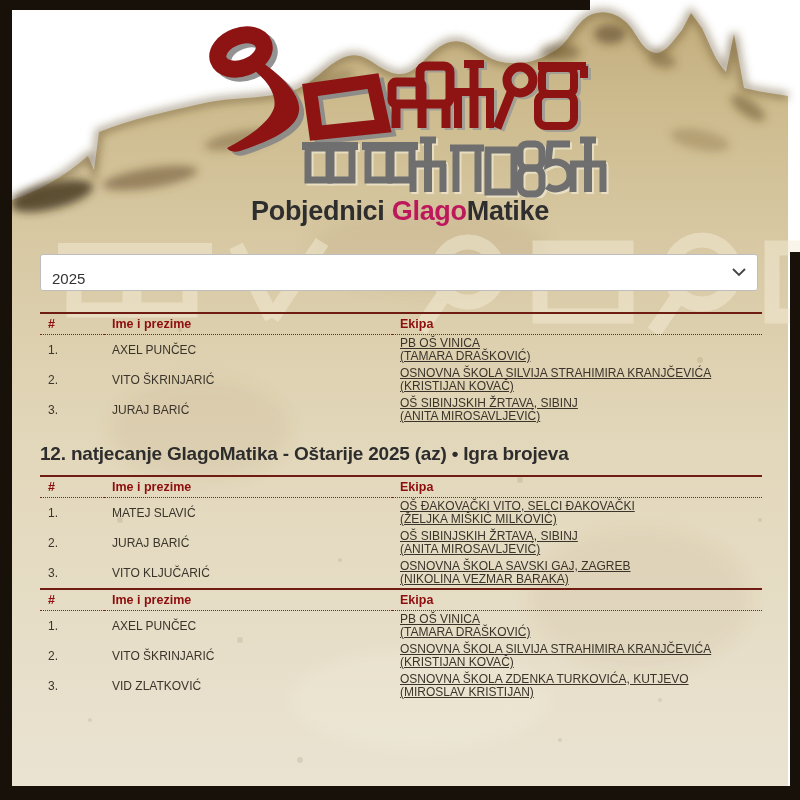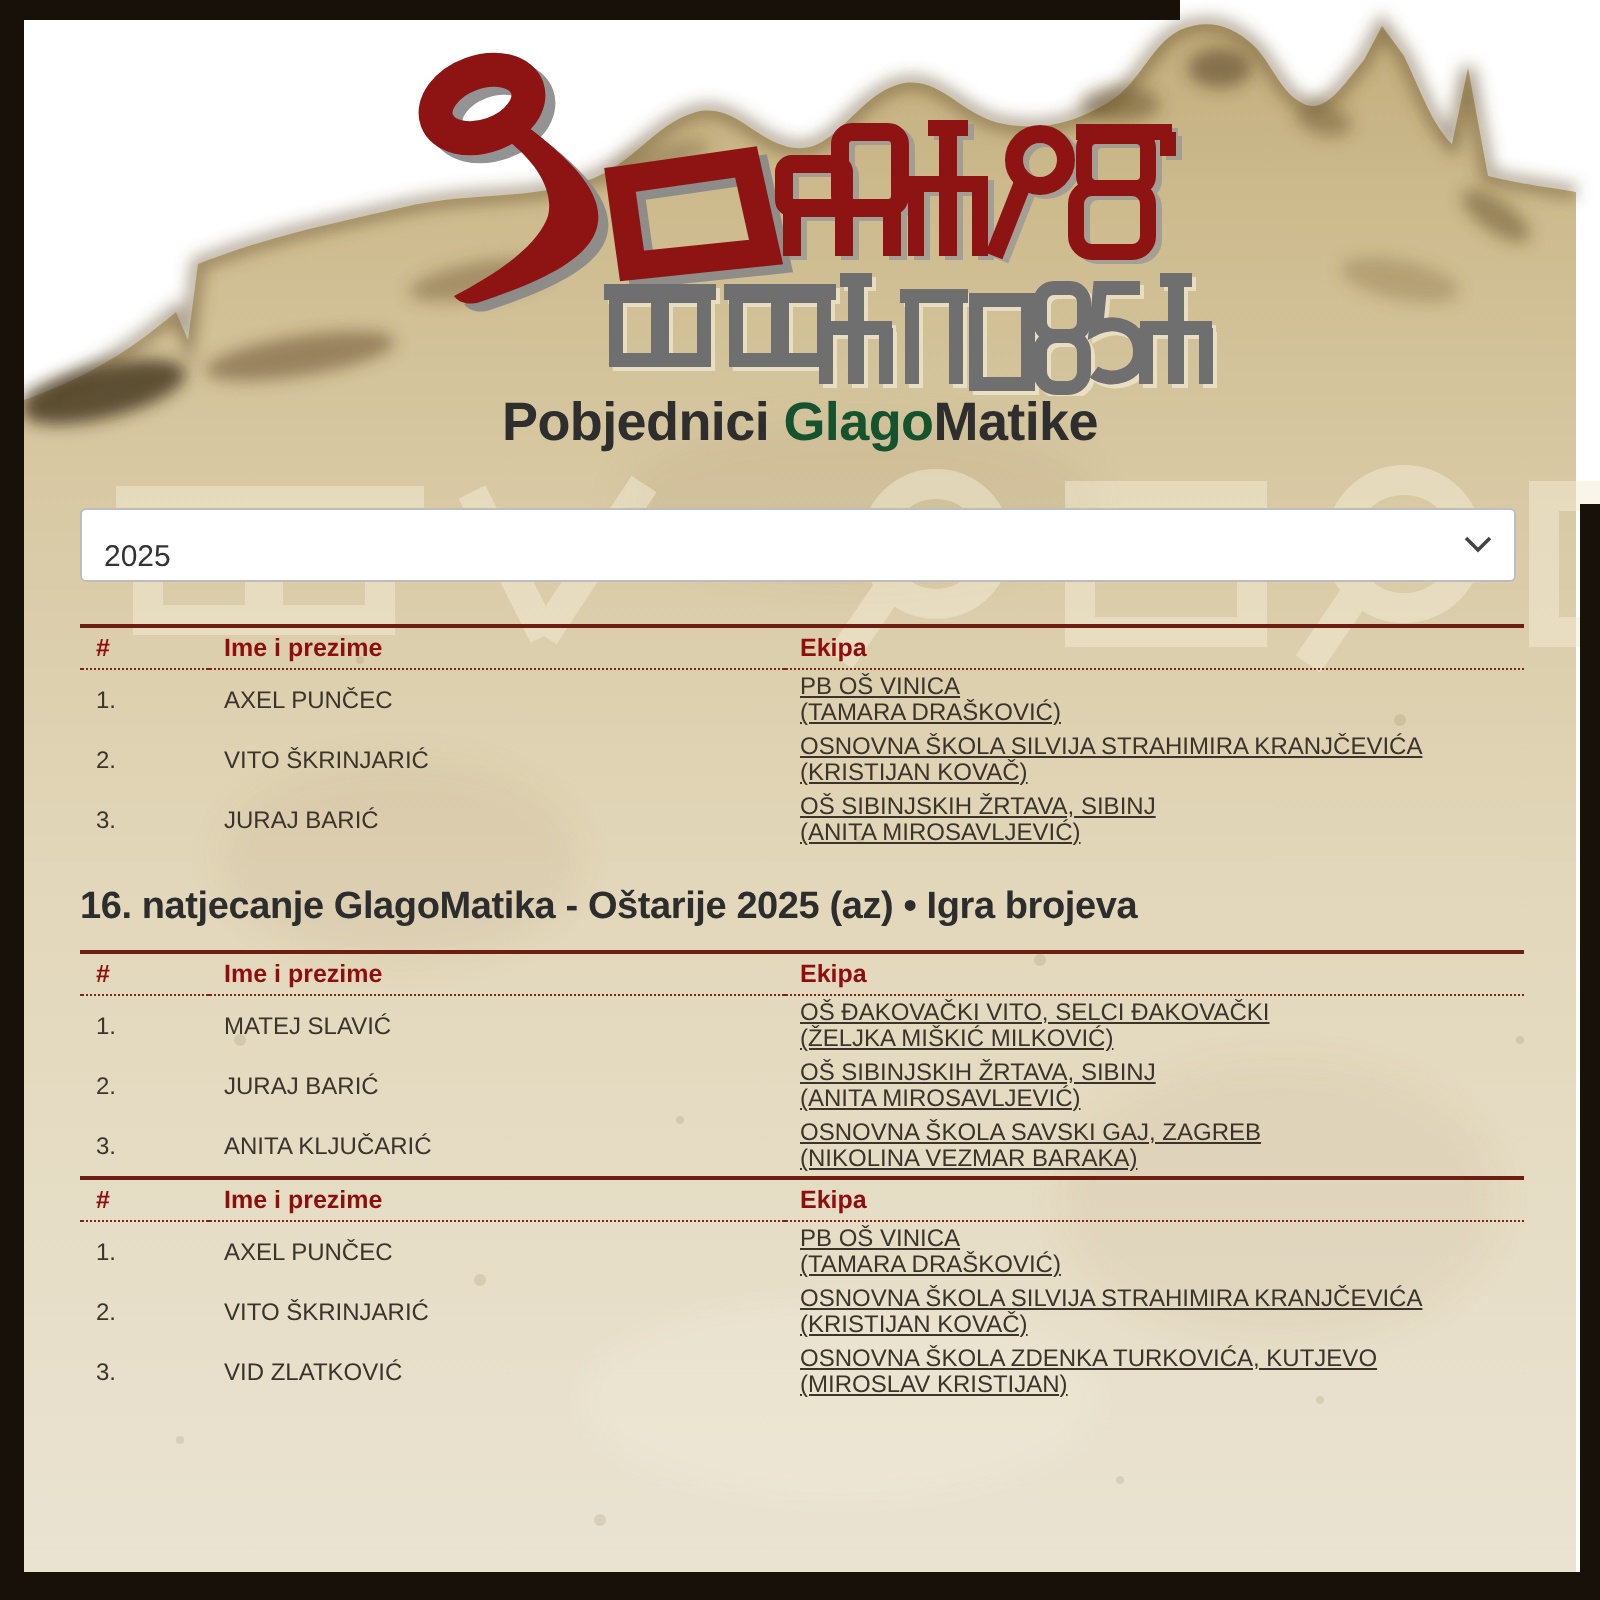--- a/index.html
+++ b/index.html
@@ -9,21 +9,21 @@
   .bg{position:absolute;left:0;top:0;z-index:0;}
   .content{position:absolute;left:0;top:0;width:800px;height:800px;z-index:2;}
 
   .logo-wrap{position:absolute;left:198px;top:26px;width:412px;height:172px;}
   .logo-red{filter:drop-shadow(5px 4px 0 rgba(135,135,135,0.9));}
   .logo-red-small{filter:drop-shadow(3px 2px 0 rgba(150,150,150,0.75));}
   .logo-gray{filter:drop-shadow(2px 2px 0 rgba(250,245,230,0.55));}
 
   .site-title{position:absolute;left:0;top:196px;width:800px;margin:0;
       text-align:center;font-size:27px;font-weight:bold;color:#2e2e2e;letter-spacing:-0.3px;}
-  .site-title .accent{color:#14532d;text-align:center;}
+  .site-title .accent{color:#be185d;text-align:center;}
 
   .select-wrap{position:absolute;left:40px;top:254px;width:718px;height:37px;}
   .select-wrap select{
       -webkit-appearance:none;appearance:none;
       width:100%;height:37px;background:#ffffff;border:1px solid #bdbdbd;border-radius:3px;
       font-family:"Liberation Sans","DejaVu Sans",sans-serif;
       font-size:15px;color:#333;padding:12px 34px 0 11px;outline:none;}
   .select-wrap .chev{position:absolute;right:12px;top:14px;pointer-events:none;line-height:0;}
 
   .main{position:absolute;left:40px;top:312px;width:722px;}
@@ -255,21 +255,21 @@
               <td class="ekipa">
                 <div>OŠ SIBINJSKIH ŽRTAVA, SIBINJ</div>
                 <div>(ANITA MIROSAVLJEVIĆ)</div>
               </td>
             </tr>
           </tbody>
         </table>
       </section>
 
       <section class="results">
-        <h2>16. natjecanje GlagoMatika - Oštarije 2025 (az) • Igra brojeva</h2>
+        <h2>12. natjecanje GlagoMatika - Oštarije 2025 (az) • Igra brojeva</h2>
         <table class="results">
           <colgroup>
               <col class="c-rank">
               <col class="c-name">
               <col>
             </colgroup>
           <thead>
               <tr>
             <th>#</th>
             <th>Ime i prezime</th>
@@ -288,21 +288,21 @@
             <tr>
               <td class="rank">2.</td>
               <td class="name">JURAJ BARIĆ</td>
               <td class="ekipa">
                 <div>OŠ SIBINJSKIH ŽRTAVA, SIBINJ</div>
                 <div>(ANITA MIROSAVLJEVIĆ)</div>
               </td>
             </tr>
             <tr>
               <td class="rank">3.</td>
-              <td class="name">ANITA KLJUČARIĆ</td>
+              <td class="name">VITO KLJUČARIĆ</td>
               <td class="ekipa">
                 <div>OSNOVNA ŠKOLA SAVSKI GAJ, ZAGREB</div>
                 <div>(NIKOLINA VEZMAR BARAKA)</div>
               </td>
             </tr>
           </tbody>
         </table>
       </section>
 
       <section class="results">

